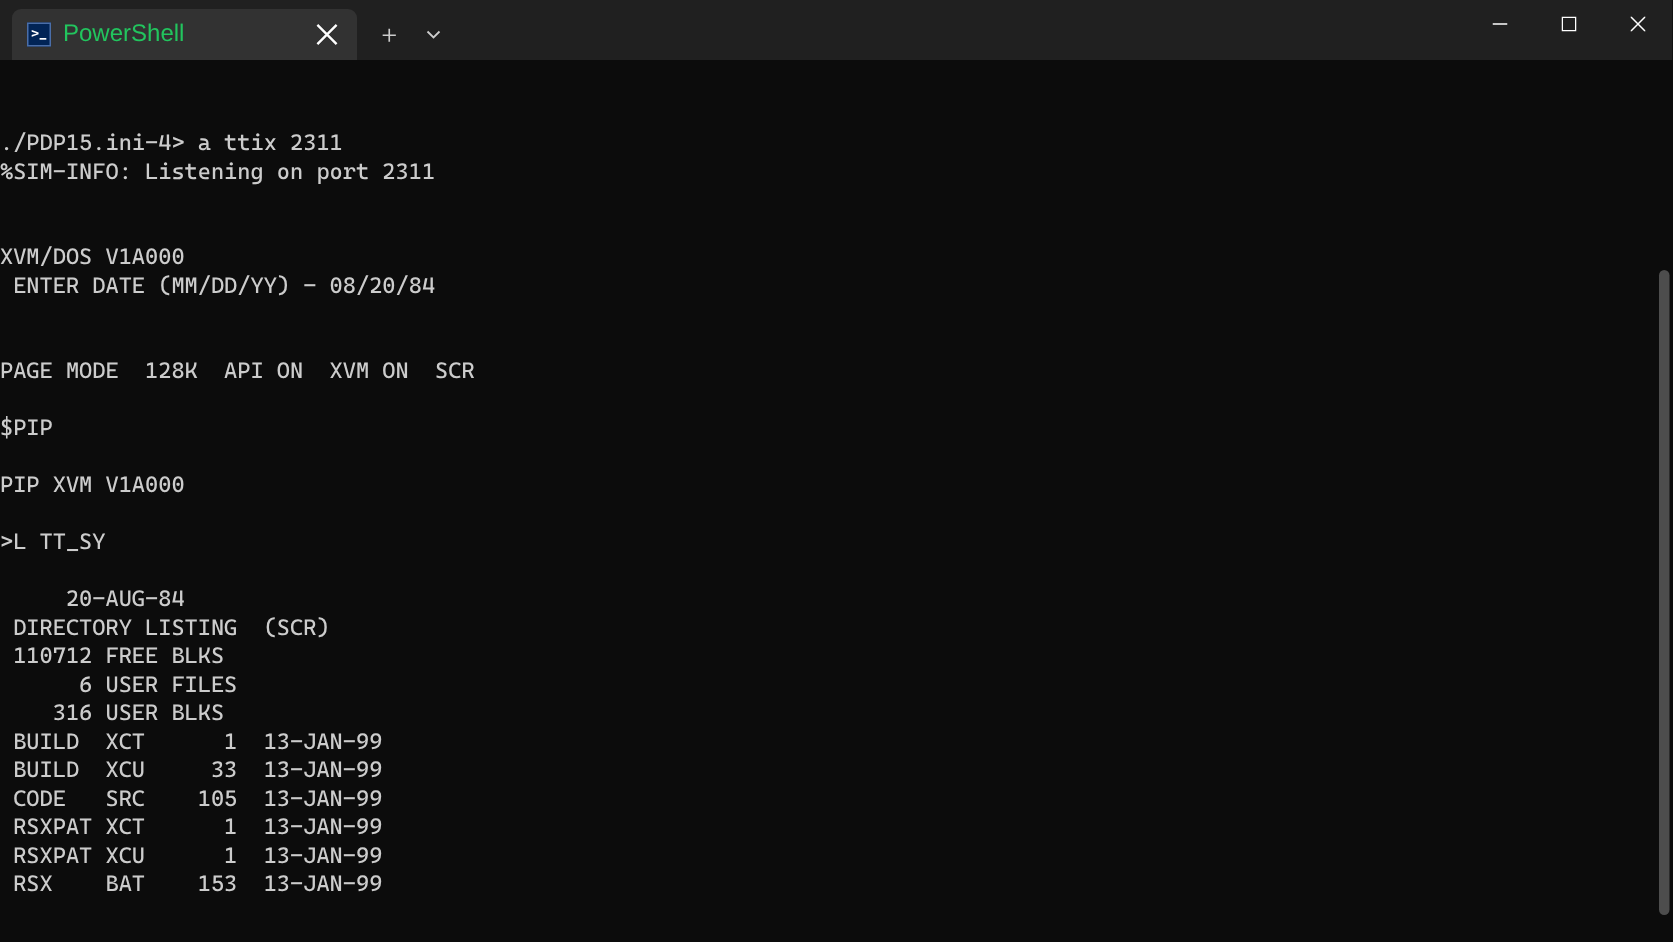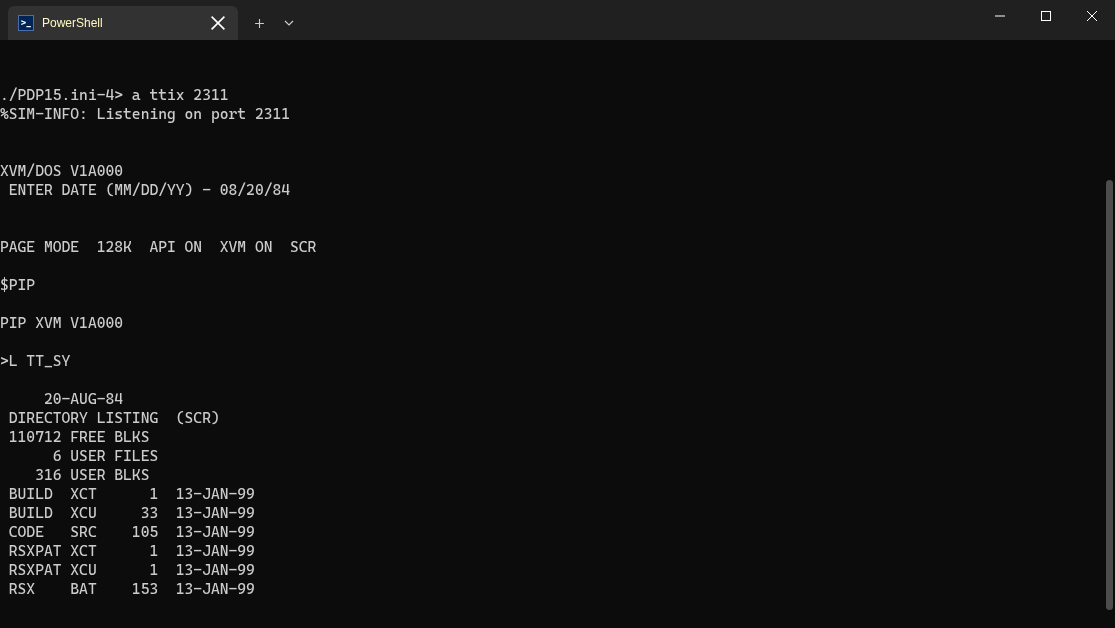--- a/index.html
+++ b/index.html
@@ -37,22 +37,22 @@
       border: 1px solid #4a6ea9;
       display: flex;
       align-items: center;
       justify-content: center;
       color: #fff;
       font-size: 9px;
       font-weight: bold;
       margin-right: 8px;
     }
     .tab-title {
-      color: #fef9c3;
-      font-size: 12px;
+      color: #22c55e;
+      font-size: 16px;
       font-family: 'Segoe UI', sans-serif;
       flex: 1;
     }
     .tab-close {
       width: 16px;
       height: 16px;
       display: flex;
       align-items: center;
       justify-content: center;
       color: #ffffff;

